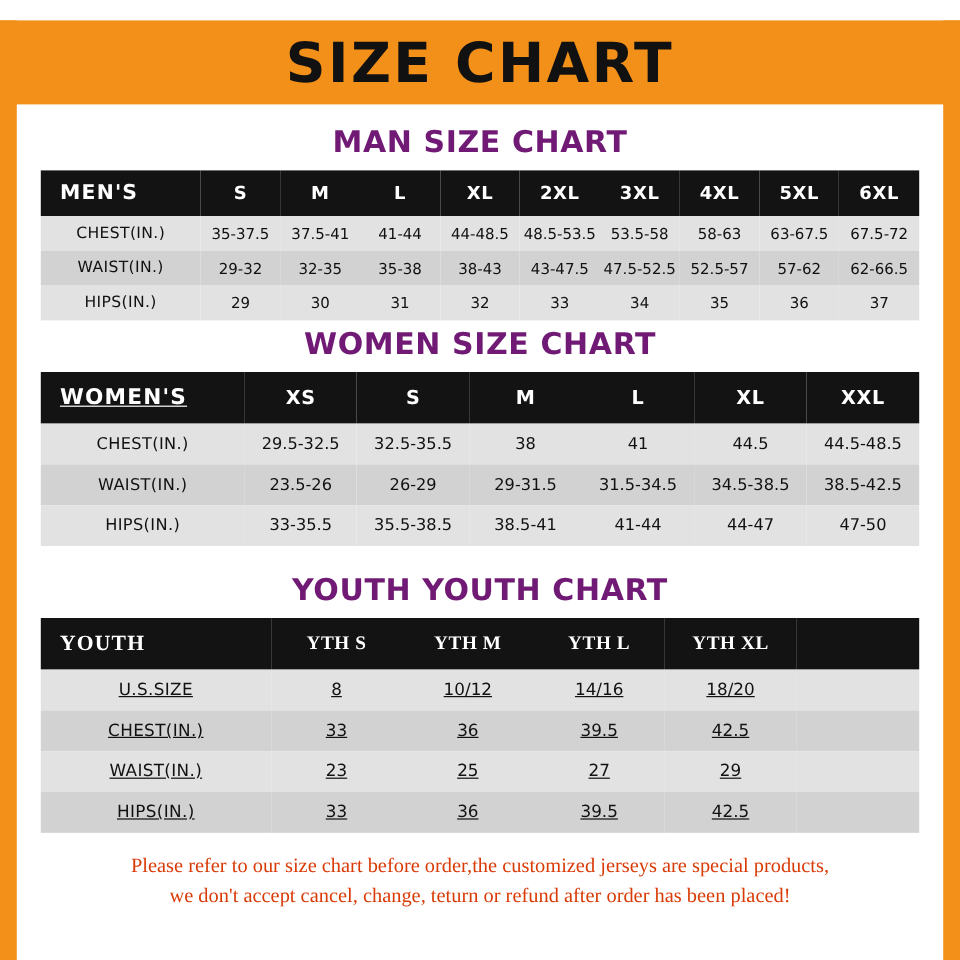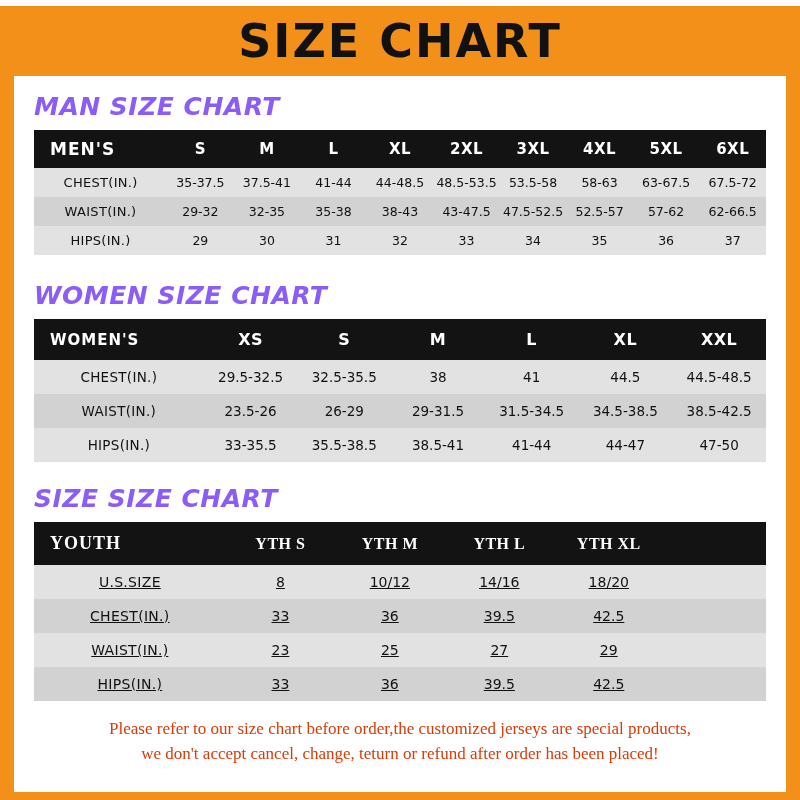--- a/index.html
+++ b/index.html
@@ -21,44 +21,43 @@
     box-sizing: border-box;
     border-left: 14px solid #f2901a;
     border-right: 14px solid #f2901a;
   }
   .banner {
     height: 70px;
     background: #f2901a;
     display: flex;
     align-items: center;
     justify-content: center;
-    margin: 6px -14px;
+    margin: 17px -14px;
   }
   .banner-title {
     font-family: "DejaVu Sans", sans-serif;
     font-weight: bold;
     font-size: 46px;
     letter-spacing: 2px;
     color: #111111;
     line-height: 1;
   }
   .content {
     padding: 0 20px;
   }
   .section-title {
-    text-align: left;
+    text-align: center;
     font-family: "DejaVu Sans", sans-serif;
     font-weight: bold;
     font-size: 25px;
-    color: #8b5cf6;
+    color: #701a75;
     letter-spacing: 0.5px;
-    font-style: italic;
   }
   .t1 { margin-top: 16px; }
-  .t2 { margin-top: 26px; }
+  .t2 { margin-top: 5px; }
   .t3 { margin-top: 22px; }
   table.size-table {
     width: 100%;
     border-collapse: collapse;
     margin-top: 9px;
     table-layout: fixed;
   }
   table.size-table thead th {
     background: #131313;
     color: #ffffff;
@@ -90,21 +89,21 @@
   table.size-table tbody tr.odd td { background: #e2e2e2; }
   table.size-table tbody tr.even td { background: #d2d2d2; }
 
   
   table.youth thead th { font-size: 16px; padding: 11px 0; font-family: Liberation Serif, serif; }
   table.youth thead th.rowhead { font-size: 18px; }
   table.youth tbody td { font-size: 14px; padding: 9px 0; text-decoration: underline; }
   table.youth tbody td.rowhead { font-size: 14px; }
 
   table.women thead th { font-size: 16px; padding: 11px 0; }
-  table.women thead th.rowhead { font-size: 15px; }
+  table.women thead th.rowhead { font-size: 18px; text-decoration: underline; }
   table.women tbody td { font-size: 13.5px; padding: 9px 0; }
   table.women tbody td.rowhead { font-size: 13.5px; }
 
   .footer-note {
     margin-top: 16px;
     padding: 0 6px;
     text-align: center;
     color: #d93b07;
     font-family: "Liberation Serif", serif;
     font-size: 17px;
@@ -224,21 +223,21 @@
           <td>33-35.5</td>
           <td>35.5-38.5</td>
           <td>38.5-41</td>
           <td>41-44</td>
           <td>44-47</td>
           <td>47-50</td>
         </tr>
       </tbody>
     </table>
 
-    <div class="section-title t3">SIZE SIZE CHART</div>
+    <div class="section-title t3">YOUTH YOUTH CHART</div>
     <table class="size-table youth">
       <thead>
         <tr>
           <th class="rowhead" style="width:24%">YOUTH</th>
           <th>YTH S</th>
           <th>YTH M</th>
           <th>YTH L</th>
           <th>YTH XL</th>
           <th style="width:14%"></th>
         </tr>

